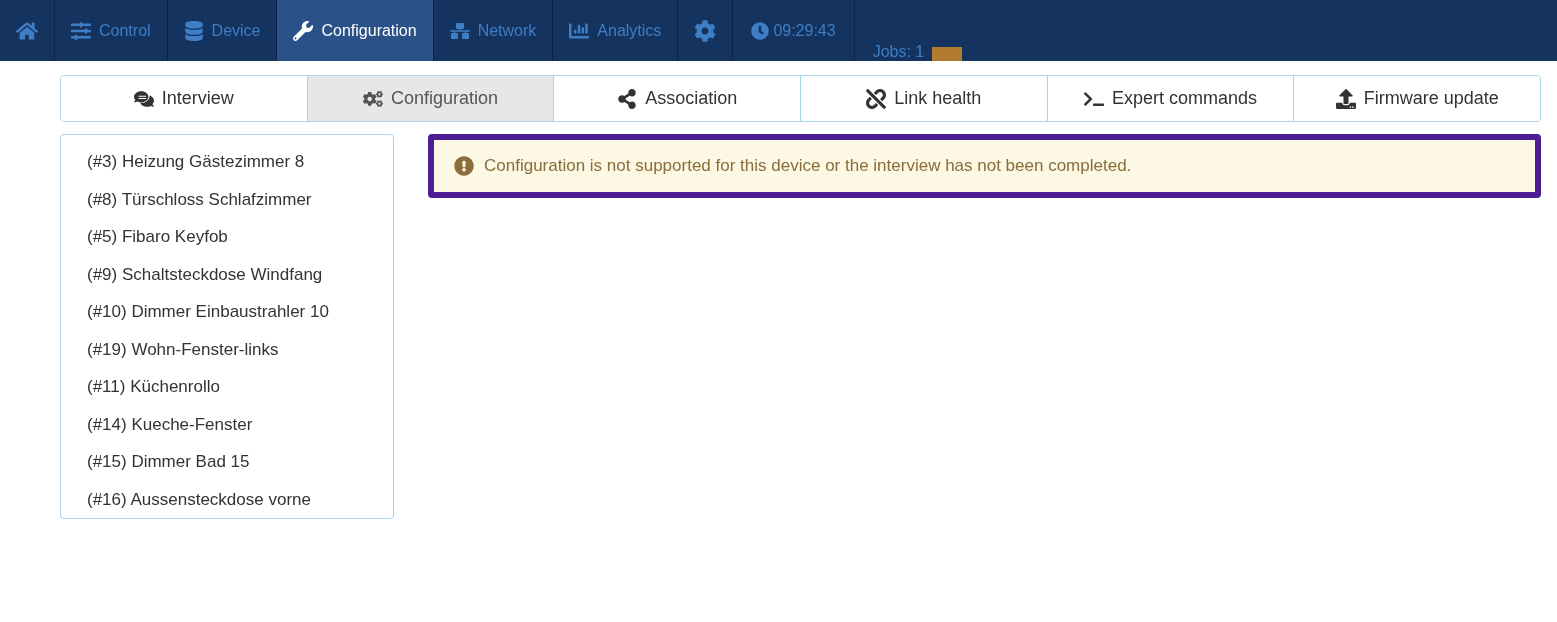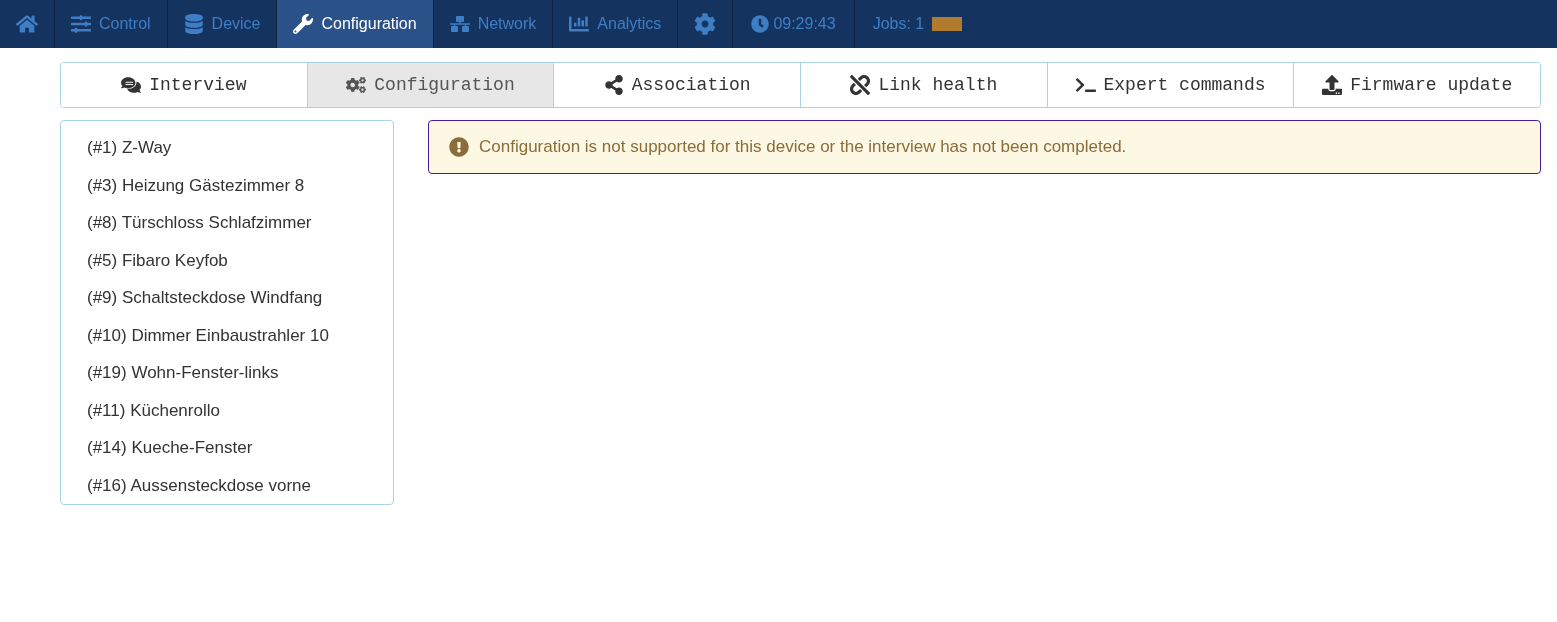--- a/index.html
+++ b/index.html
@@ -1,40 +1,40 @@
 <!DOCTYPE html>
 <html><head>
 <meta charset="utf-8">
 <style>
   * { box-sizing: border-box; margin: 0; padding: 0; }
   body { font-family: "Helvetica Neue", Helvetica, Arial, sans-serif; font-size: 15px; color: #333; background: #fff; }
   
-  .topnav { background: #15335f; height: 48px; display: flex; align-items: stretch; }
+  .topnav { background: #15335f; height: 61px; display: flex; align-items: stretch; }
   .topnav-item { display: flex; align-items: center; padding: 0 16px; color: #3d7ec5; border-right: 1px solid #0c2343; cursor: pointer; font-size: 16px; gap: 8px; }
   .topnav-item.active { background: #2a5188; color: #fff; }
   .topnav-item svg { width: 20px; height: 20px; fill: currentColor; }
   .topnav-icononly svg { width: 22px; height: 22px; }
   .topnav-time { display: flex; align-items: center; padding: 0 18px; color: #3d7ec5; gap: 4px; border-right: 1px solid #0c2343; font-size: 16px; }
-  .topnav-jobs { display: flex; align-items: center; padding: 0 18px; color: #3d7ec5; gap: 8px; font-size: 16px; }
+  .topnav-jobs { display: flex; align-items: flex-end; padding: 0 18px; color: #3d7ec5; gap: 8px; font-size: 16px; }
   .topnav-jobs .bar { width: 30px; height: 14px; background: #b17b30; display: inline-block; }
 
   .container { padding: 0 16px 0 60px; }
   
   .tabs { display: flex; border: 1px solid #a6d5e8; border-radius: 4px; margin-top: 14px; overflow: hidden; background: #fff; }
-  .tab { flex: 1; display: flex; align-items: center; justify-content: center; gap: 8px; padding: 12px 8px; font-size: 18px; color: #333; cursor: pointer; border-right: 1px solid #a6d5e8; background: #fff; font-family: Liberation Mono, monospace; }
+  .tab { flex: 1; display: flex; align-items: center; justify-content: center; gap: 8px; padding: 12px 8px; font-size: 18px; color: #333; cursor: pointer; border-right: 1px solid #a6d5e8; background: #fff; }
   .tab:last-child { border-right: none; }
   .tab.active { background: #e7e7e7; color: #555; }
   .tab svg { width: 20px; height: 20px; fill: currentColor; }
 
   .content { display: flex; gap: 34px; margin-top: 12px; align-items: flex-start; }
   .device-list { width: 334px; border: 1px solid #a6d5e8; border-radius: 4px; background: #fff; overflow: hidden; }
   .device-item { padding: 6px 26px; font-size: 17px; color: #333; cursor: pointer; white-space: nowrap; overflow: hidden; text-overflow: ellipsis; line-height: 1.5; }
   .device-item:first-child { padding-top: 14px; }
 
-  .alert { flex: 1; background: #fcf8e3; border: 1px solid #4c1d95; color: #8a6d3b; border-radius: 4px; padding: 16px 20px; display: flex; align-items: center; gap: 10px; font-size: 17px; }
+  .alert { flex: 1; background: #fcf8e3; border: 6px solid #4c1d95; color: #8a6d3b; border-radius: 4px; padding: 16px 20px; display: flex; align-items: center; gap: 10px; font-size: 17px; }
   .alert svg { width: 20px; height: 20px; fill: #8a6d3b; flex-shrink: 0; }
 </style>
 </head>
 <body>
 
 <div class="topnav">
   <div class="topnav-item topnav-icononly">
     <svg viewBox="0 0 576 512">
         <path d="M280.37 148.26L96 300.11V464a16 16 0 0016 16l112.06-.29a16 16 0 0015.92-16V368a16 16 0 0116-16h64a16 16 0 0116 16v95.64a16 16 0 0016 16.05L464 480a16 16 0 0016-16V300L295.67 148.26a12.19 12.19 0 00-15.3 0zM571.6 251.47L488 182.56V44.05a12 12 0 00-12-12h-56a12 12 0 00-12 12v72.61L318.47 43a48 48 0 00-61 0L4.34 251.47a12 12 0 00-1.6 16.9l25.5 31A12 12 0 0045.15 301l235.22-193.74a12.19 12.19 0 0115.3 0L530.9 301a12 12 0 0016.9-1.6l25.5-31a12 12 0 00-1.7-16.93z"></path>
       </svg>
@@ -121,29 +121,29 @@
     <div class="tab">
       <svg viewBox="0 0 512 512">
           <path d="M296 384h-80c-13.3 0-24-10.7-24-24V192h-87.7c-17.8 0-26.7-21.5-14.1-34.1L242.3 5.7c7.5-7.5 19.8-7.5 27.3 0l152.2 152.2c12.6 12.6 3.7 34.1-14.1 34.1H320v168c0 13.3-10.7 24-24 24zm216-8v112c0 13.3-10.7 24-24 24H24c-13.3 0-24-10.7-24-24V376c0-13.3 10.7-24 24-24h136v8c0 30.9 25.1 56 56 56h80c30.9 0 56-25.1 56-56v-8h136c13.3 0 24 10.7 24 24zm-124 88c0-11-9-20-20-20s-20 9-20 20 9 20 20 20 20-9 20-20zm64 0c0-11-9-20-20-20s-20 9-20 20 9 20 20 20 20-9 20-20z"></path>
         </svg>
       <span>Firmware update</span>
     </div>
   </div>
 
   <div class="content">
     <div class="device-list" id="device-list">
-        <div class="device-item">(#1) Z-Way</div>
         <div class="device-item">(#3) Heizung Gästezimmer 8</div>
         <div class="device-item">(#8) Türschloss Schlafzimmer</div>
         <div class="device-item">(#5) Fibaro Keyfob</div>
         <div class="device-item">(#9) Schaltsteckdose Windfang</div>
         <div class="device-item">(#10) Dimmer Einbaustrahler 10</div>
         <div class="device-item">(#19) Wohn-Fenster-links</div>
         <div class="device-item">(#11) Küchenrollo</div>
         <div class="device-item">(#14) Kueche-Fenster</div>
+        <div class="device-item">(#15) Dimmer Bad 15</div>
         <div class="device-item">(#16) Aussensteckdose vorne</div>
       </div>
     <div class="alert">
       <svg viewBox="0 0 512 512">
           <path d="M504 256c0 136.997-111.043 248-248 248S8 392.997 8 256C8 119.083 119.043 8 256 8s248 111.083 248 248zm-248 50c-25.405 0-46 20.595-46 46s20.595 46 46 46 46-20.595 46-46-20.595-46-46-46zm-43.673-165.346l7.418 136c.347 6.364 5.609 11.346 11.982 11.346h48.546c6.373 0 11.635-4.982 11.982-11.346l7.418-136c.375-6.874-5.098-12.654-11.982-12.654h-63.383c-6.884 0-12.356 5.78-11.981 12.654z"></path>
         </svg>
       <span>Configuration is not supported for this device or the interview has not been completed.</span>
     </div>
   </div>
 </div>

